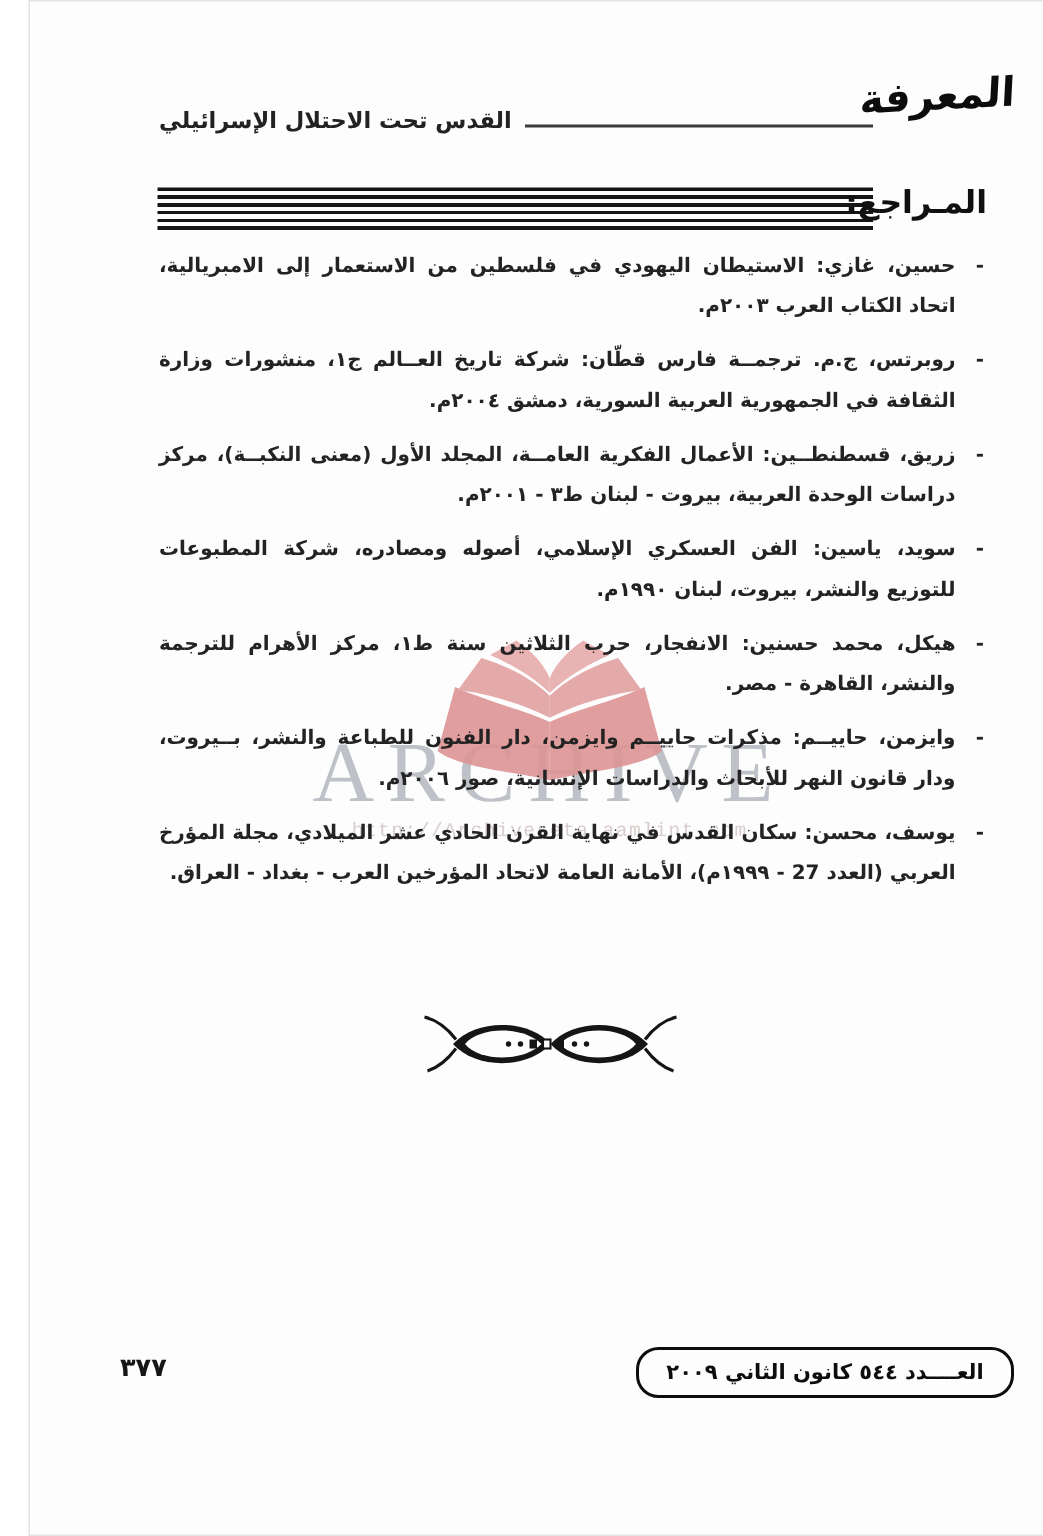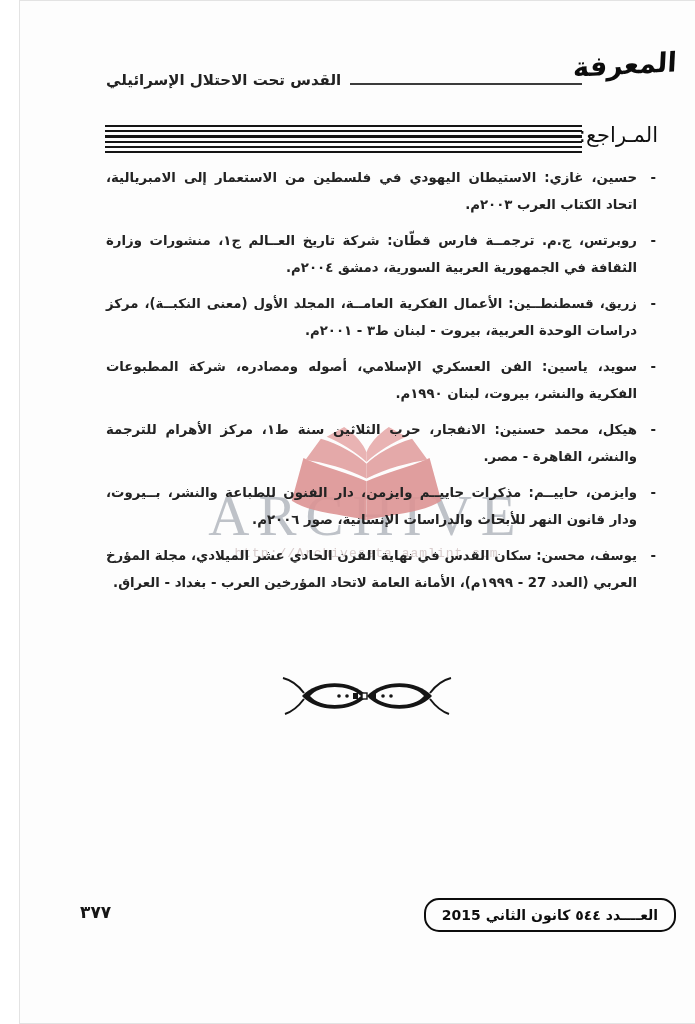--- a/index.html
+++ b/index.html
@@ -26,21 +26,21 @@
   }
   .magazine-logo{
     position:absolute;top:48px;right:28px;width:120px;
     font-size:27px;font-weight:900;direction:rtl;text-align:center;
     transform:rotate(-3deg) skewX(-6deg);
     letter-spacing:-1px;color:#0c0c0c;
   }
   
   .section-title{
     position:absolute;top:122px;right:55px;
-    font-size:21px;font-weight:400;direction:rtl;color:#101010;
+    font-size:21px;font-weight:700;direction:rtl;color:#101010;
   }
   .section-stripes{
     position:absolute;top:124px;left:85px;width:477px;height:29px;
     background:repeating-linear-gradient(180deg,#151515 0px,#151515 2.3px,transparent 2.3px,transparent 5.2px);
   }
   
   .refs{
     position:absolute;top:163px;right:57px;left:86px;
     direction:rtl;z-index:2;
   }
@@ -107,21 +107,21 @@
     <div class="ref">
       <span class="dash">-</span>
       <span class="txt">روبرتس، ج.م. ترجمــة فارس قطّان: شركة تاريخ العــالم ج١، منشورات وزارة الثقافة في الجمهورية العربية السورية، دمشق ٢٠٠٤م.</span>
     </div>
     <div class="ref">
       <span class="dash">-</span>
       <span class="txt">زريق، قسطنطــين: الأعمال الفكرية العامــة، المجلد الأول (معنى النكبــة)، مركز دراسات الوحدة العربية، بيروت - لبنان ط٣ - ٢٠٠١م.</span>
     </div>
     <div class="ref">
       <span class="dash">-</span>
-      <span class="txt">سويد، ياسين: الفن العسكري الإسلامي، أصوله ومصادره، شركة المطبوعات الفكرية والنشر، بيروت، لبنان ١٩٩٠م.</span>
+      <span class="txt">سويد، ياسين: الفن العسكري الإسلامي، أصوله ومصادره، شركة المطبوعات للتوزيع والنشر، بيروت، لبنان ١٩٩٠م.</span>
     </div>
     <div class="ref">
       <span class="dash">-</span>
       <span class="txt">هيكل، محمد حسنين: الانفجار، حرب الثلاثين سنة ط١، مركز الأهرام للترجمة والنشر، القاهرة - مصر.</span>
     </div>
     <div class="ref">
       <span class="dash">-</span>
       <span class="txt">وايزمن، حاييــم: مذكرات حاييــم وايزمن، دار الفنون للطباعة والنشر، بــيروت، ودار قانون النهر للأبحاث والدراسات الإنسانية، صور ٢٠٠٦م.</span>
     </div>
     <div class="ref">
@@ -162,16 +162,16 @@
       <circle cx="67" cy="23" r="1.8"></circle>
         <circle cx="75" cy="23" r="1.8"></circle>
       <rect x="81" y="20" width="5" height="6"></rect>
       <rect x="90" y="20" width="5" height="6" fill="#fdfdfd" stroke="#151515" stroke-width="1.4"></rect>
       <rect x="99" y="20" width="5" height="6"></rect>
       <circle cx="111" cy="23" r="1.8"></circle>
         <circle cx="119" cy="23" r="1.8"></circle>
     </g>
   </svg>
 
-  <div class="issue-box">العــــدد ٥٤٤ كانون الثاني 2015</div>
+  <div class="issue-box">العــــدد ٥٤٤ كانون الثاني ٢٠٠٩</div>
   <div class="page-number">٣٧٧</div>
 
 </div>
 
 </body></html>

